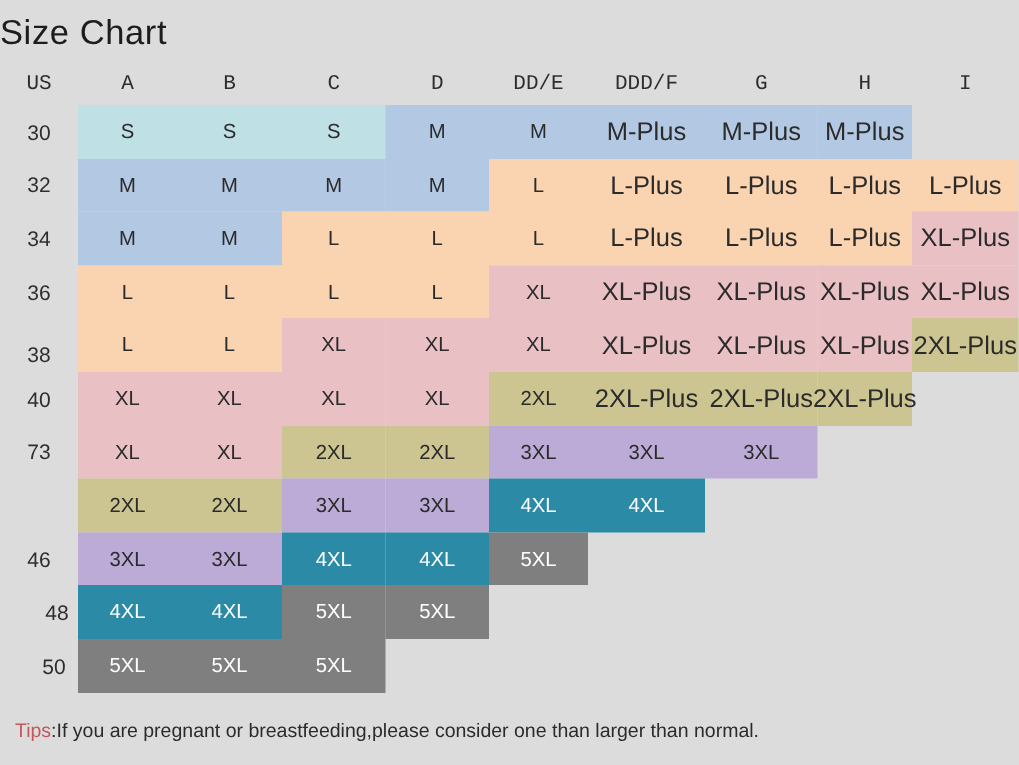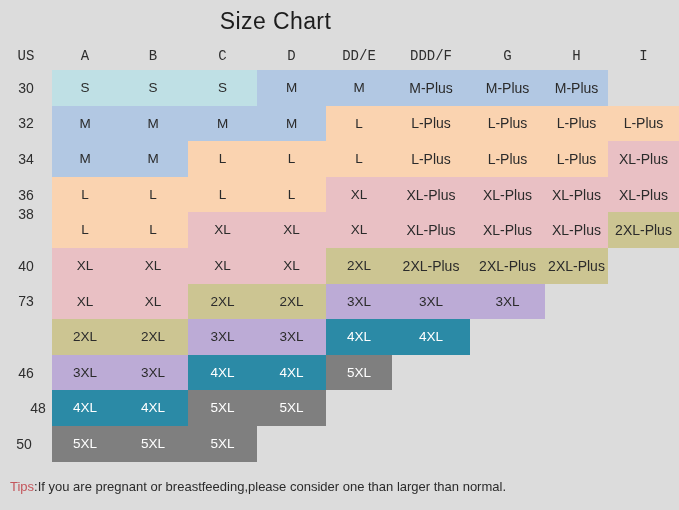--- a/index.html
+++ b/index.html
@@ -13,21 +13,21 @@
     font-family: "Liberation Sans", sans-serif;
     overflow: hidden;
     position: relative;
   }
 
   #chart-title {
     position: absolute;
     top: 8px;
     left: 0;
     width: 551px;
-    text-align: center;
+    text-align: left;
     font-size: 23px;
     color: #1d1d1d;
     letter-spacing: 0.4px;
     font-weight: 400;
   }
 
   #grid {
     position: absolute;
     top: 41px;
     left: 0;
@@ -41,21 +41,21 @@
     align-items: center;
     justify-content: center;
     box-sizing: border-box;
     font-size: 13.5px;
     color: #2c2c2c;
     white-space: nowrap;
     line-height: 1;
   }
 
   .cell.small {
-    font-size: 14px;
+    font-size: 17px;
   }
 
   .header-cell {
     color: #2e2e2e;
     font-size: 14px;
     font-family: Liberation Mono, monospace;
   }
 
   .rowlabel-cell {
     color: #2e2e2e;
@@ -131,21 +131,21 @@
     <div class="cell rowlabel-cell" style="left: 0px; width: 52px; top: 135.8px; height: 35.6px;">36</div>
     <div class="cell dark-text" style="left: 52px; width: 66px; top: 135.8px; height: 35.6px; background: rgb(250, 211, 176);">L</div>
     <div class="cell dark-text" style="left: 118px; width: 70px; top: 135.8px; height: 35.6px; background: rgb(250, 211, 176);">L</div>
     <div class="cell dark-text" style="left: 188px; width: 69px; top: 135.8px; height: 35.6px; background: rgb(250, 211, 176);">L</div>
     <div class="cell dark-text" style="left: 257px; width: 69px; top: 135.8px; height: 35.6px; background: rgb(250, 211, 176);">L</div>
     <div class="cell dark-text" style="left: 326px; width: 66px; top: 135.8px; height: 35.6px; background: rgb(233, 192, 196);">XL</div>
     <div class="cell small dark-text" style="left: 392px; width: 78px; top: 135.8px; height: 35.6px; background: rgb(233, 192, 196);">XL-Plus</div>
     <div class="cell small dark-text" style="left: 470px; width: 75px; top: 135.8px; height: 35.6px; background: rgb(233, 192, 196);">XL-Plus</div>
     <div class="cell small dark-text" style="left: 545px; width: 63px; top: 135.8px; height: 35.6px; background: rgb(233, 192, 196);">XL-Plus</div>
     <div class="cell small dark-text" style="left: 608px; width: 71px; top: 135.8px; height: 35.6px; background: rgb(233, 192, 196);">XL-Plus</div>
-    <div class="cell rowlabel-cell" style="left: 0px; width: 52px; top: 155px; height: 35.6px;">38</div>
+    <div class="cell rowlabel-cell" style="left: 0px; width: 52px; top: 177px; height: 35.6px;">38</div>
     <div class="cell dark-text" style="left: 52px; width: 66px; top: 171.4px; height: 35.6px; background: rgb(250, 211, 176);">L</div>
     <div class="cell dark-text" style="left: 118px; width: 70px; top: 171.4px; height: 35.6px; background: rgb(250, 211, 176);">L</div>
     <div class="cell dark-text" style="left: 188px; width: 69px; top: 171.4px; height: 35.6px; background: rgb(233, 192, 196);">XL</div>
     <div class="cell dark-text" style="left: 257px; width: 69px; top: 171.4px; height: 35.6px; background: rgb(233, 192, 196);">XL</div>
     <div class="cell dark-text" style="left: 326px; width: 66px; top: 171.4px; height: 35.6px; background: rgb(233, 192, 196);">XL</div>
     <div class="cell small dark-text" style="left: 392px; width: 78px; top: 171.4px; height: 35.6px; background: rgb(233, 192, 196);">XL-Plus</div>
     <div class="cell small dark-text" style="left: 470px; width: 75px; top: 171.4px; height: 35.6px; background: rgb(233, 192, 196);">XL-Plus</div>
     <div class="cell small dark-text" style="left: 545px; width: 63px; top: 171.4px; height: 35.6px; background: rgb(233, 192, 196);">XL-Plus</div>
     <div class="cell small dark-text" style="left: 608px; width: 71px; top: 171.4px; height: 35.6px; background: rgb(204, 197, 146);">2XL-Plus</div>
     <div class="cell rowlabel-cell" style="left: 0px; width: 52px; top: 207px; height: 35.6px;">40</div>
@@ -190,21 +190,21 @@
     <div class="cell rowlabel-cell" style="left: 0px; width: 76px; top: 349.4px; height: 35.6px;">48</div>
     <div class="cell light-text" style="left: 52px; width: 66px; top: 349.4px; height: 35.6px; background: rgb(43, 138, 166);">4XL</div>
     <div class="cell light-text" style="left: 118px; width: 70px; top: 349.4px; height: 35.6px; background: rgb(43, 138, 166);">4XL</div>
     <div class="cell light-text" style="left: 188px; width: 69px; top: 349.4px; height: 35.6px; background: rgb(127, 127, 127);">5XL</div>
     <div class="cell light-text" style="left: 257px; width: 69px; top: 349.4px; height: 35.6px; background: rgb(127, 127, 127);">5XL</div>
     <div class="cell dark-text" style="left: 326px; width: 66px; top: 349.4px; height: 35.6px;"></div>
     <div class="cell dark-text" style="left: 392px; width: 78px; top: 349.4px; height: 35.6px;"></div>
     <div class="cell dark-text" style="left: 470px; width: 75px; top: 349.4px; height: 35.6px;"></div>
     <div class="cell dark-text" style="left: 545px; width: 63px; top: 349.4px; height: 35.6px;"></div>
     <div class="cell dark-text" style="left: 608px; width: 71px; top: 349.4px; height: 35.6px;"></div>
-    <div class="cell rowlabel-cell" style="left: 0px; width: 48px; top: 385px; height: 35.6px;">50</div>
+    <div class="cell rowlabel-cell" style="left: 12px; width: 48px; top: 385px; height: 35.6px;">50</div>
     <div class="cell light-text" style="left: 52px; width: 66px; top: 385px; height: 35.6px; background: rgb(127, 127, 127);">5XL</div>
     <div class="cell light-text" style="left: 118px; width: 70px; top: 385px; height: 35.6px; background: rgb(127, 127, 127);">5XL</div>
     <div class="cell light-text" style="left: 188px; width: 69px; top: 385px; height: 35.6px; background: rgb(127, 127, 127);">5XL</div>
     <div class="cell dark-text" style="left: 257px; width: 69px; top: 385px; height: 35.6px;"></div>
     <div class="cell dark-text" style="left: 326px; width: 66px; top: 385px; height: 35.6px;"></div>
     <div class="cell dark-text" style="left: 392px; width: 78px; top: 385px; height: 35.6px;"></div>
     <div class="cell dark-text" style="left: 470px; width: 75px; top: 385px; height: 35.6px;"></div>
     <div class="cell dark-text" style="left: 545px; width: 63px; top: 385px; height: 35.6px;"></div>
     <div class="cell dark-text" style="left: 608px; width: 71px; top: 385px; height: 35.6px;"></div>
   </div>

